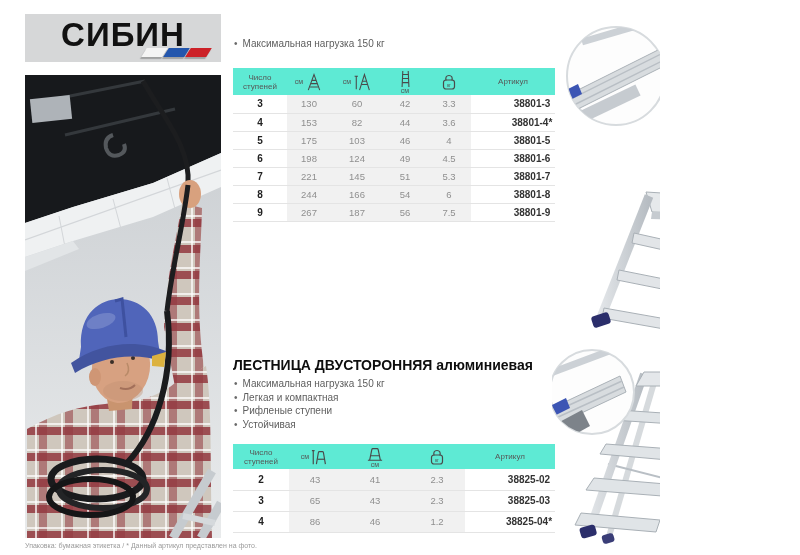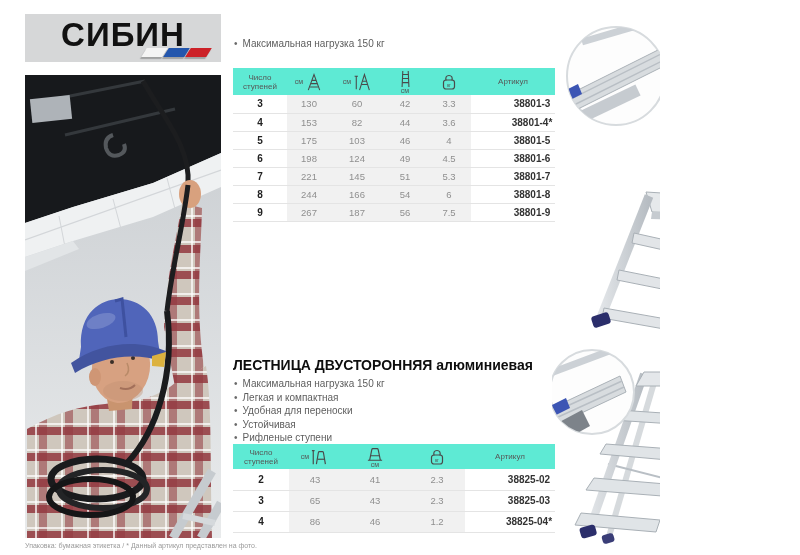--- a/index.html
+++ b/index.html
@@ -260,23 +260,22 @@
     </tbody>
   </table>
 
   <div class="sec-title s2-title">
     <span>ЛЕСТНИЦА ДВУСТОРОННЯЯ</span>
     <span>алюминиевая</span>
   </div>
   <ul class="bullets s2-bullets">
     <li>Максимальная нагрузка 150 кг</li>
     <li>Легкая и компактная</li>
-    <li>Удобная для переноски</li>
+    <li>Рифленые ступени</li>
     <li>Устойчивая</li>
-    <li>Рифленые ступени</li>
   </ul>
 
   <table class="t2">
     <colgroup>
         <col style="width:56px">
         <col style="width:52px">
         <col style="width:68px">
         <col style="width:56px">
         <col style="width:90px">
       </colgroup>

